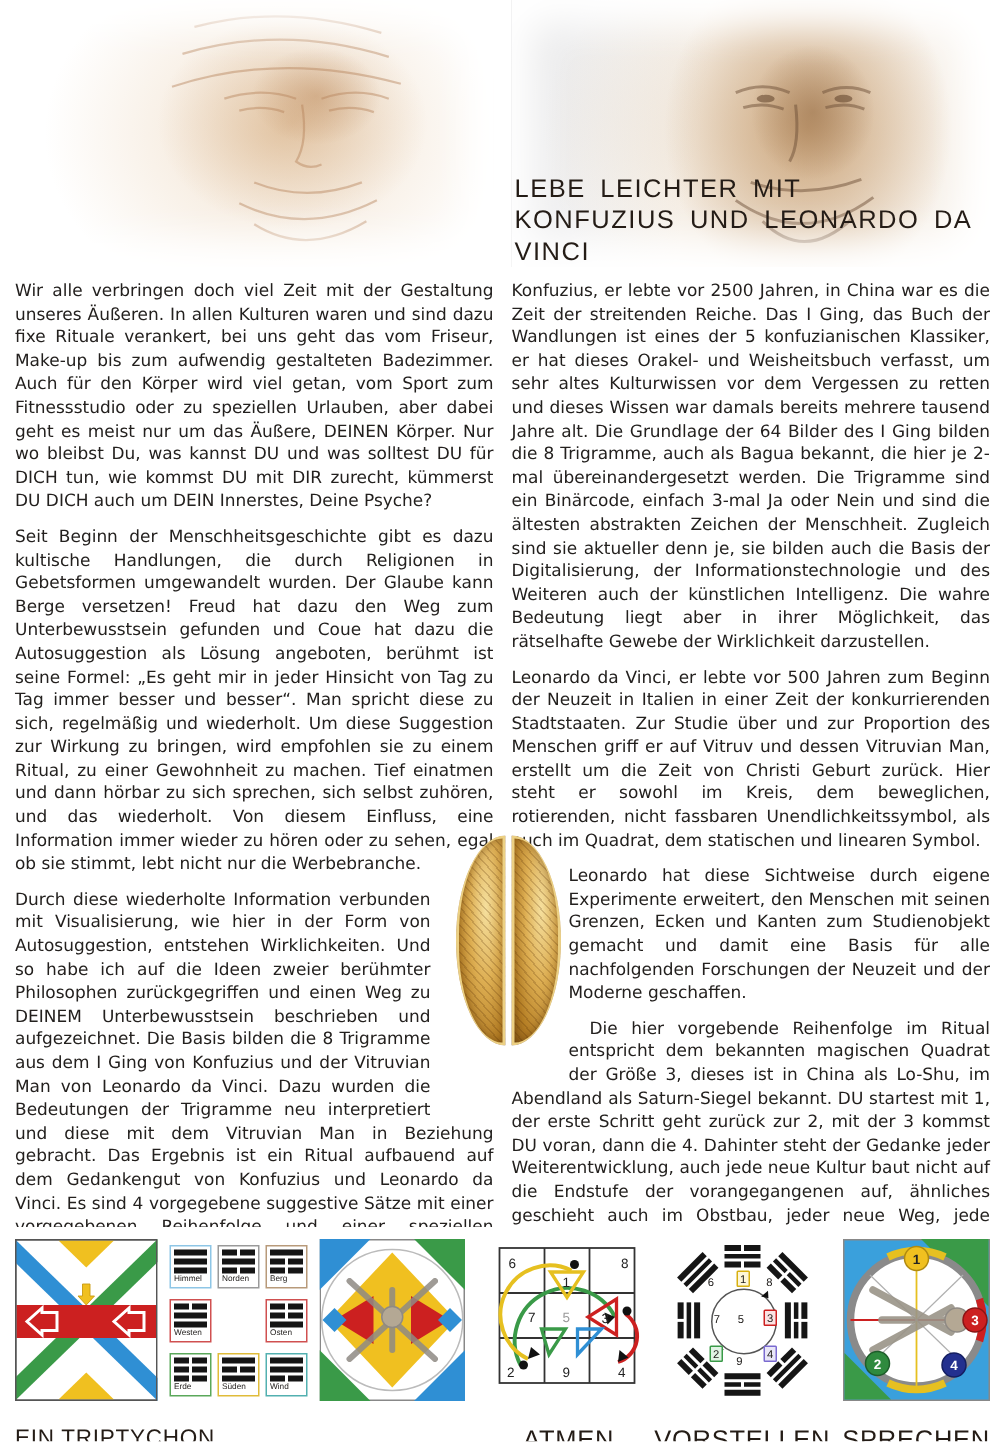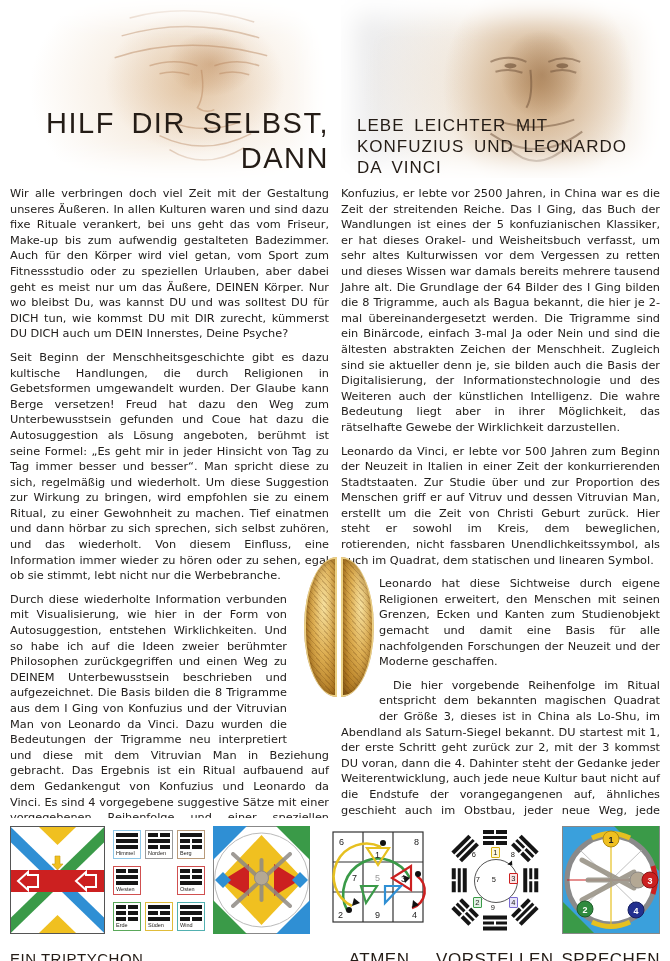--- a/index.html
+++ b/index.html
@@ -19,21 +19,21 @@
      radial-gradient(55px 60px at 63% 42%, rgba(150,110,72,.55), rgba(150,110,72,0) 75%),
      radial-gradient(120px 140px at 62% 48%, rgba(199,158,113,.85), rgba(199,158,113,0) 80%),
      radial-gradient(200px 170px at 58% 50%, rgba(216,186,148,.55), rgba(255,255,255,0) 82%),
      linear-gradient(100deg, rgba(168,168,172,.30), rgba(255,255,255,0) 40%);}
   .hdr::after{content:"";position:absolute;inset:0;box-shadow:inset 0 0 26px 16px #fff;pointer-events:none;}
 
   .display{font-family:"Liberation Sans",sans-serif;font-weight:400;color:#241c16;
            text-transform:uppercase;}
   h1.display{position:absolute;right:0;bottom:2px;margin:0;text-align:right;z-index:3;
              font-size:29px;line-height:35px;letter-spacing:1.5px;word-spacing:7px;font-weight:400;}
-  h2.display{position:absolute;left:16px;bottom:0;margin:0;z-index:3;
+  h2.display{position:absolute;left:2px;bottom:0;margin:0;z-index:3;
              font-size:17px;line-height:21px;letter-spacing:1px;word-spacing:4px;font-weight:400;}
 
   
   .body-text{font-size:11.3px;line-height:15.6px;text-align:justify;margin:8px 0 0 0;
              hyphens:auto;-webkit-hyphens:auto;}
   .body-text .b{font-weight:normal;}
   .indent{text-indent:14px;}
   .spacer-r{float:right;width:36px;height:140px;margin:2px 0 4px 6px;}
   .spacer-l{float:left;width:32px;height:140px;margin:2px 6px 4px 0;}
 
@@ -116,21 +116,21 @@
             <path d="M205 66 Q228 58 250 66"></path>
             <path d="M150 74 Q165 70 180 75"></path>
             <path d="M210 74 Q225 70 240 75"></path>
             <path d="M192 70 Q196 95 188 108 Q196 114 205 110"></path>
             <path d="M160 122 Q195 136 232 122"></path>
             <path d="M150 136 Q195 158 242 134"></path>
             <path d="M160 150 Q195 172 235 148"></path>
           </g>
         </svg>
         <h1 class="display">
-          <span>HILF DIR SELBST, DANN</span><br>
+          <br>
         </h1>
       </div>
       <p class="body-text"><span>Wir alle verbringen doch viel Zeit mit der Gestaltung unseres Äußeren. In allen Kulturen waren und sind dazu fixe Rituale verankert, bei uns geht das vom Friseur, Make-up bis zum aufwendig gestalteten Badezimmer. Auch für den Körper wird viel getan, vom Sport zum Fitnessstudio oder zu speziellen Urlauben, aber dabei geht es meist nur um das Äußere, DEINEN Körper. Nur wo bleibst Du, was kannst DU und was solltest DU für DICH tun, wie kommst DU mit DIR zurecht, kümmerst DU DICH auch um DEIN Innerstes, Deine Psyche?</span></p>
       <p class="body-text"><span>Seit Beginn der Menschheitsgeschichte gibt es dazu kultische Handlungen, die durch Religionen in Gebetsformen umgewandelt wurden. Der Glaube kann Berge versetzen! Freud hat dazu den Weg zum Unterbewusstsein gefunden und Coue hat dazu die Autosuggestion als Lösung angeboten, berühmt ist seine Formel: </span><span class="b">„Es geht mir in jeder Hinsicht von Tag zu Tag immer besser und besser“</span><span>. Man spricht diese zu sich, regelmäßig und wiederholt. Um diese Suggestion zur Wirkung zu bringen, wird empfohlen sie zu einem Ritual, zu einer Gewohnheit zu machen. Tief einatmen und dann hörbar zu sich sprechen, sich selbst zuhören, und das wiederholt. Von diesem Einfluss, eine Information immer wieder zu hören oder zu sehen, egal ob sie stimmt, lebt nicht nur die Werbebranche.</span></p>
       <p class="body-text"><span class="spacer-r"></span><span><span>Durch diese wiederholte Information verbunden mit Visualisierung, wie hier in der Form von Autosuggestion, entstehen Wirklichkeiten. Und so habe ich auf die Ideen zweier berühmter Philosophen zurückgegriffen und einen Weg zu DEINEM Unterbewusstsein beschrieben und aufgezeichnet. Die Basis bilden die </span><span class="b">8 Trigramme</span><span> aus dem I Ging von </span><span class="b">Konfuzius</span><span> und der </span><span class="b">Vitruvian Man</span><span> von </span><span class="b">Leonardo da Vinci</span><span>. Dazu wurden die Bedeutungen der Trigramme neu interpretiert und diese mit dem Vitruvian Man in Beziehung gebracht. Das Ergebnis ist ein Ritual aufbauend auf dem Gedankengut von Konfuzius und Leonardo da Vinci. Es sind 4 vorgegebene suggestive Sätze mit einer vorgegebenen Reihenfolge und einer speziellen Visualisierung. Aber erst durch regelmäßige Wiederholung dieses Rituals entsteht die Wirkung und </span></span></p>
     </div>
 
     <div class="col">
       <div class="hdr hdr-right">
         <svg viewBox="0 0 320 182">
@@ -149,21 +149,21 @@
             <ellipse cx="222" cy="66" rx="6" ry="2.6"></ellipse>
           </g>
         </svg>
         <h2 class="display">
           <span>LEBE LEICHTER MIT</span><br>
           <span>KONFUZIUS UND LEONARDO DA VINCI</span>
         </h2>
       </div>
       <p class="body-text"><span class="b">Konfuzius,</span><span> er lebte vor 2500 Jahren, in China war es die Zeit der streitenden Reiche. Das I Ging, das Buch der Wandlungen ist eines der 5 konfuzianischen Klassiker, er hat dieses Orakel- und Weisheitsbuch verfasst, um sehr altes Kulturwissen vor dem Vergessen zu retten und dieses Wissen war damals bereits mehrere tausend Jahre alt. Die Grundlage der 64 Bilder des I Ging bilden die </span><span class="b">8 Trigramme</span><span>, auch als Bagua bekannt, die hier je 2-mal übereinandergesetzt werden. Die Trigramme sind ein Binärcode, einfach 3-mal Ja oder Nein und sind die ältesten abstrakten Zeichen der Menschheit. Zugleich sind sie aktueller denn je, sie bilden auch die Basis der Digitalisierung, der Informationstechnologie und des Weiteren auch der künstlichen Intelligenz. Die wahre Bedeutung liegt aber in ihrer Möglichkeit, das rätselhafte Gewebe der Wirklichkeit darzustellen.</span></p>
       <p class="body-text"><span class="b">Leonardo da Vinci,</span><span> er lebte vor 500 Jahren zum Beginn der Neuzeit in Italien in einer Zeit der konkurrierenden Stadtstaaten. Zur Studie über und zur Proportion des Menschen griff er auf Vitruv und dessen </span><span class="b">Vitruvian Man</span><span>, erstellt um die Zeit von Christi Geburt zurück. Hier steht er sowohl im Kreis, dem beweglichen, rotierenden, nicht fassbaren Unendlichkeitssymbol, als auch im Quadrat, dem statischen und linearen Symbol.</span></p>
-      <p class="body-text"><span class="spacer-l"></span><span><span>Leonardo hat diese Sichtweise durch eigene Religionen erweitert, den Menschen mit seinen Grenzen, Ecken und Kanten zum Studienobjekt gemacht und damit eine Basis für alle nachfolgenden Forschungen der Neuzeit und der Moderne geschaffen.</span></span></p>
+      <p class="body-text"><span class="spacer-l"></span><span><span>Leonardo hat diese Sichtweise durch eigene Experimente erweitert, den Menschen mit seinen Grenzen, Ecken und Kanten zum Studienobjekt gemacht und damit eine Basis für alle nachfolgenden Forschungen der Neuzeit und der Moderne geschaffen.</span></span></p>
       <p class="body-text indent"><span>Die hier vorgebende Reihenfolge im Ritual entspricht dem bekannten </span><span class="b">magischen Quadrat</span><span> der Größe 3, dieses ist in China als </span><span class="b">Lo-Shu</span><span>, im Abendland als </span><span class="b">Saturn-Siegel</span><span> bekannt. DU startest mit 1, der erste Schritt geht zurück zur 2, mit der 3 kommst DU voran, dann die 4. Dahinter steht der Gedanke jeder Weiterentwicklung, auch jede neue Kultur baut nicht auf die Endstufe der vorangegangenen auf, ähnliches geschieht auch im Obstbau, jeder neue Weg, jede Veredelung beginnt mit einem Zurückschneiden, einen Rückschnitt, hier mit einem Schritt zurück.</span></p>
     </div>
   </div>
 
   <div class="coin coin-l"></div>
   <div class="coin coin-r"></div>
 
   <div class="footer">
 
     <div>

